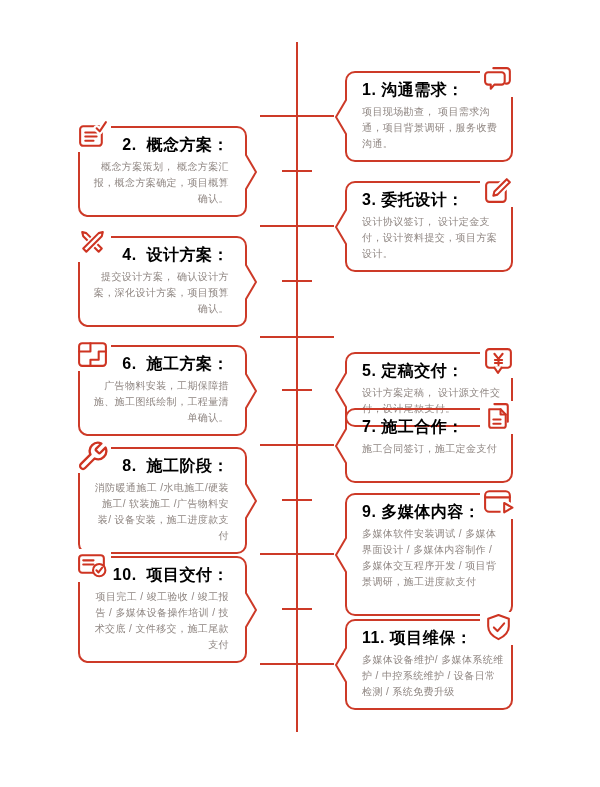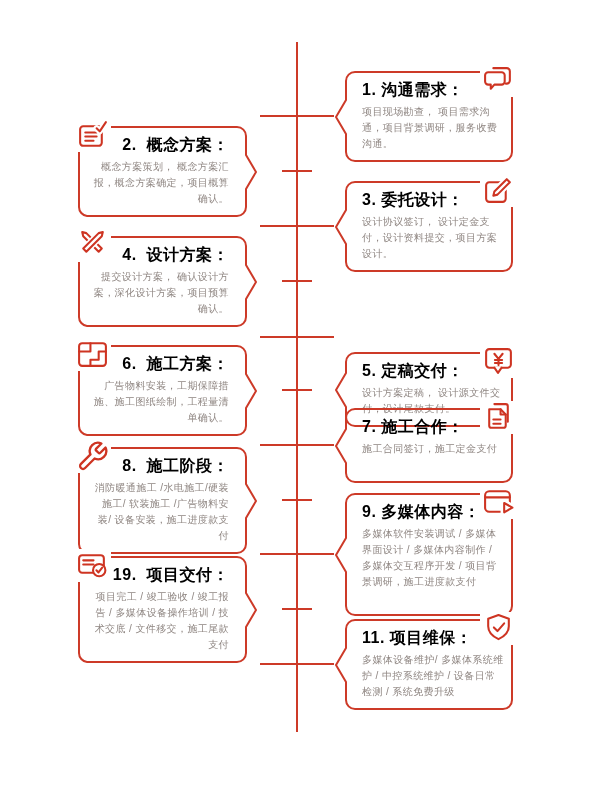--- a/index.html
+++ b/index.html
@@ -171,21 +171,21 @@
         <path d="M9,1 H159 A9,9 0 0 1 168,10 V37 L178,54 L168,71 V97 A9,9 0 0 1 159,106 H9 A9,9 0 0 1 1,97 V10 A9,9 0 0 1 9,1 Z" fill="none" stroke="#cd3a28" stroke-width="2" stroke-linejoin="round"></path>
       </svg>
       <span class="icon"><svg width="33" height="33" viewBox="0 0 32 32">
           <g fill="none" stroke="#ce3422" stroke-width="2" stroke-linecap="round" stroke-linejoin="round">
    <rect x="3" y="6" width="24" height="17" rx="3" fill="#fff"></rect>
    <path d="M7 11h10M7 15h10"></path>
    <circle cx="22.5" cy="20.5" r="6" fill="#fff"></circle>
    <path d="M19.8 20.7l2 2 3.6-4.6"></path>
           </g>
         </svg></span>
-      <div class="title">19.  项目交付：</div>
+      <div class="title">10.  项目交付：</div>
       <div class="body">项目完工 / 竣工验收 / 竣工报告 / 多媒体设备操作培训 / 技术交底 / 文件移交，施工尾款支付</div>
     </div>
     <div class="tick" style="left: 260px; top: 663px; width: 74px;"></div>
     <div class="callout right" style="top: 619px;">
       <svg class="outline" width="178" height="91" viewBox="0 0 178 91">
         <path d="M20,1 H168 A9,9 0 0 1 177,10 V81 A9,9 0 0 1 168,90 H20 A9,9 0 0 1 11,81 V63 L1,46 L11,29 V10 A9,9 0 0 1 20,1 Z" fill="none" stroke="#cd3a28" stroke-width="2" stroke-linejoin="round"></path>
       </svg>
       <span class="icon"><svg width="33" height="33" viewBox="0 0 32 32">
           <g fill="none" stroke="#ce3422" stroke-width="2" stroke-linecap="round" stroke-linejoin="round">
    <path d="M16 3l10 3.5v7.3c0 5.8-4 9.7-10 12.5-6-2.8-10-6.7-10-12.5V6.5z" fill="#fff"></path>

